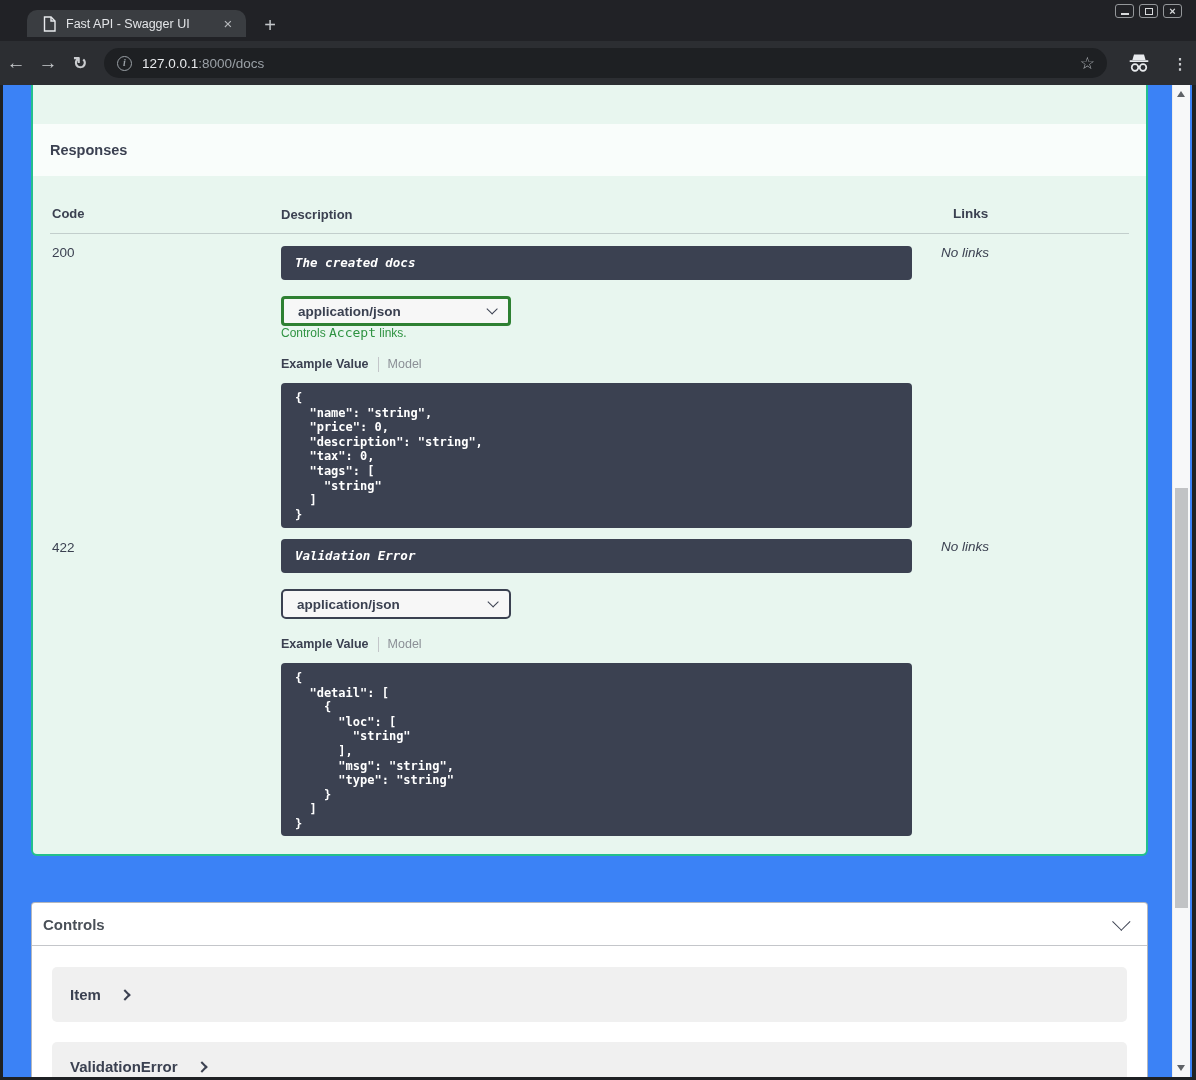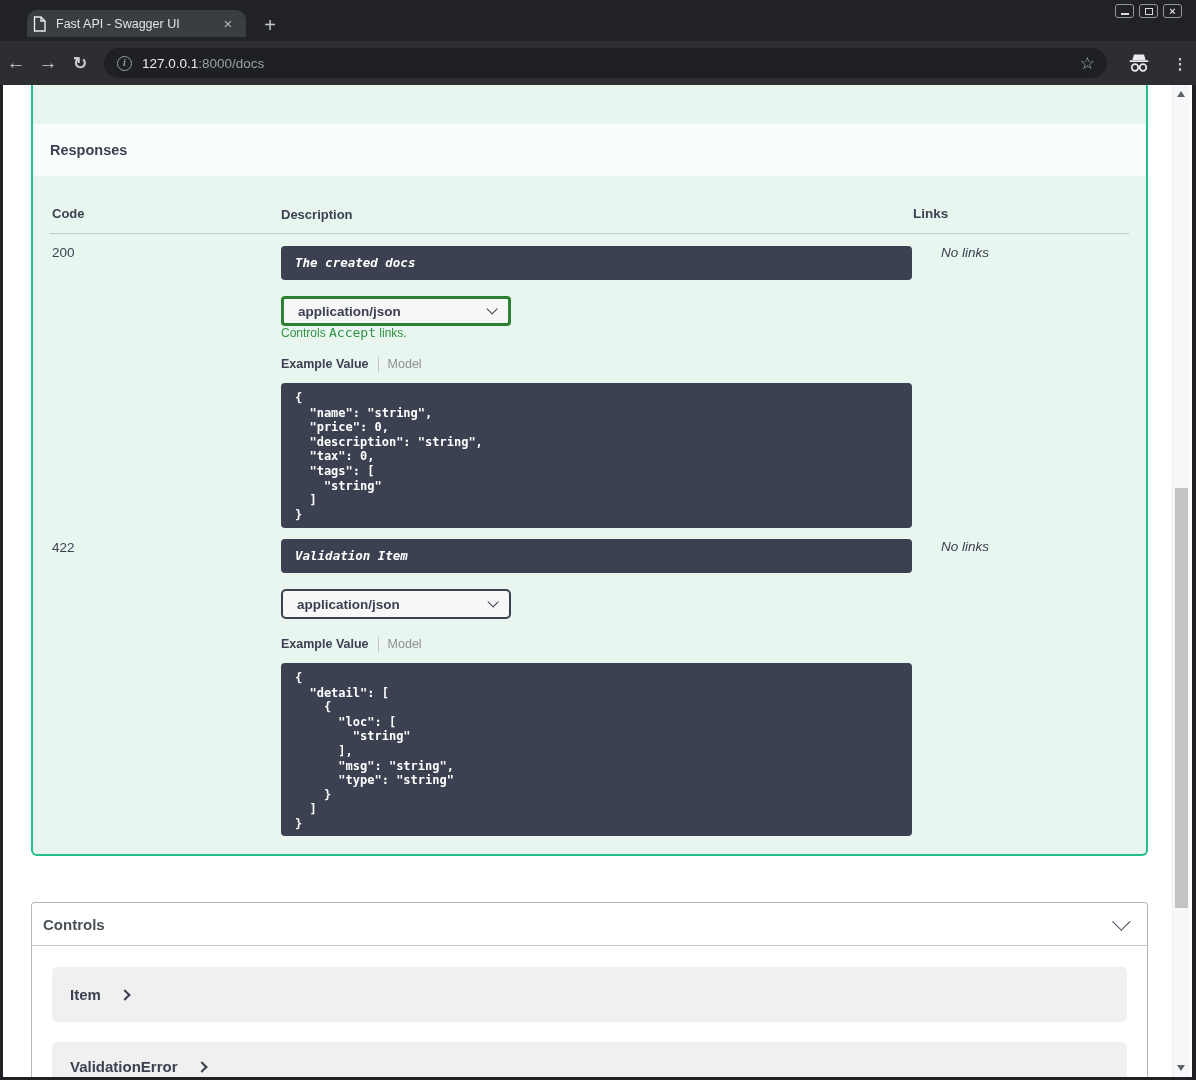--- a/index.html
+++ b/index.html
@@ -2,21 +2,21 @@
 <html><head>
 <meta charset="utf-8">
 <style>
   * { margin:0; padding:0; box-sizing:border-box; }
   html,body { width:1196px; height:1080px; overflow:hidden; }
   body { background:#1f2124; font-family:"Liberation Sans", sans-serif; position:relative; }
 
   
   .tabbar { position:absolute; top:0; left:0; width:1196px; height:41px; background:#212226; }
   .tab { position:absolute; left:27px; top:10px; width:219px; height:27px; background:#3a3d41;
-         border-radius:10px 10px 0 0; display:flex; align-items:center; padding:0 10px 0 6px; }
+         border-radius:10px 10px 0 0; display:flex; align-items:center; padding:0 10px 0 16px; }
   .favicon { width:13px; height:16px; margin-right:10px; flex:none; }
   .tab-title { color:#e3e5e8; font-size:12.5px; white-space:nowrap; overflow:hidden; flex:1; }
   .tab-close { color:#b7babd; font-size:15px; line-height:15px; width:16px; text-align:center; flex:none; cursor:default; }
   .newtab { position:absolute; left:258px; top:14px; width:24px; height:24px; color:#c3c6c9;
             font-size:20px; line-height:22px; text-align:center; }
   .win-controls { position:absolute; right:14px; top:4px; display:flex; gap:5px; }
   .wbtn { width:19px; height:14px; border:1px solid #94979a; border-radius:3px;
           display:flex; align-items:center; justify-content:center; }
   .glyph-min { width:8px; border-bottom:2px solid #d8dadc; margin-top:5px; }
   .glyph-max { width:8px; height:7px; border:1.4px solid #d8dadc; }
@@ -33,21 +33,21 @@
              font-style:italic; font-weight:bold; flex:none; }
   .url { margin-left:10px; font-size:13.5px; white-space:nowrap; flex:1; }
   .url .host { color:#e8eaed; }
   .url .rest { color:#9aa0a6; }
   .star-ic { color:#aeb2b7; font-size:17px; flex:none; margin-right:2px; }
   .incog { margin-left:19px; flex:none; }
   .dots { margin-left:18px; color:#c8cacd; font-size:15px; font-weight:bold; letter-spacing:0;
           line-height:15px; text-align:center; width:20px; }
 
   
-  .content { position:absolute; top:85px; left:3px; width:1189px; height:992px; background:#ffffff; overflow:hidden; }
+  .content { position:absolute; top:85px; left:3px; width:1189px; height:992px; background:#3b82f6; overflow:hidden; }
 
   .opblock { position:absolute; left:28px; top:0; width:1117px; height:771px; background:#e8f6ef;
              border:2px solid #23bf8c; border-top:none; border-radius:0 0 6px 6px; }
   .resp-strip { position:absolute; left:0; top:39px; width:100%; height:52px; background:rgba(255,255,255,.75);
                 display:flex; align-items:center; padding-left:17px; }
   .resp-title { font-size:14.5px; font-weight:bold; color:#3b4151; }
 
   .col-label { position:absolute; font-size:13px; font-weight:bold; color:#3b4151; }
   .hline { position:absolute; left:17px; top:148px; width:1079px; border-top:1px solid rgba(59,65,81,.22); }
 
@@ -151,21 +151,21 @@
 <div class="content">
 
   <div class="opblock">
 
     <div class="resp-strip">
       <span class="resp-title">Responses</span>
     </div>
 
     <span class="col-label" style="left:19px; top:121px;">Code</span>
     <span class="col-label" style="left:248px; top:122px;">Description</span>
-    <span class="col-label" style="left:880px; top:121px; font-size:13.5px;">Links</span>
+    <span class="col-label" style="left:920px; top:121px; font-size:13.5px;">Links</span>
     <div class="hline"></div>
 
     <span class="code-cell" style="top:160px;">200</span>
     <span class="nolinks" style="top:160px;">No links</span>
 
     <div class="desc-block" style="top:161px;">The created docs</div>
 
     <div class="mselect green" style="top:211px;">
       <span>application/json</span>
       <span class="chev"></span>
@@ -184,21 +184,21 @@
   "description": "string",
   "tax": 0,
   "tags": [
     "string"
   ]
 }</pre>
 
     <span class="code-cell" style="top:455px;">422</span>
     <span class="nolinks" style="top:454px;">No links</span>
 
-    <div class="desc-block" style="top:454px;">Validation Item</div>
+    <div class="desc-block" style="top:454px;">Validation Error</div>
 
     <div class="mselect dark" style="top:504px;">
       <span>application/json</span>
       <span class="chev"></span>
     </div>
 
     <div class="extabs" style="top:552px;">
       <span class="t-active">Example Value</span>
       <span class="sep"></span>
       <span class="t-idle">Model</span>

